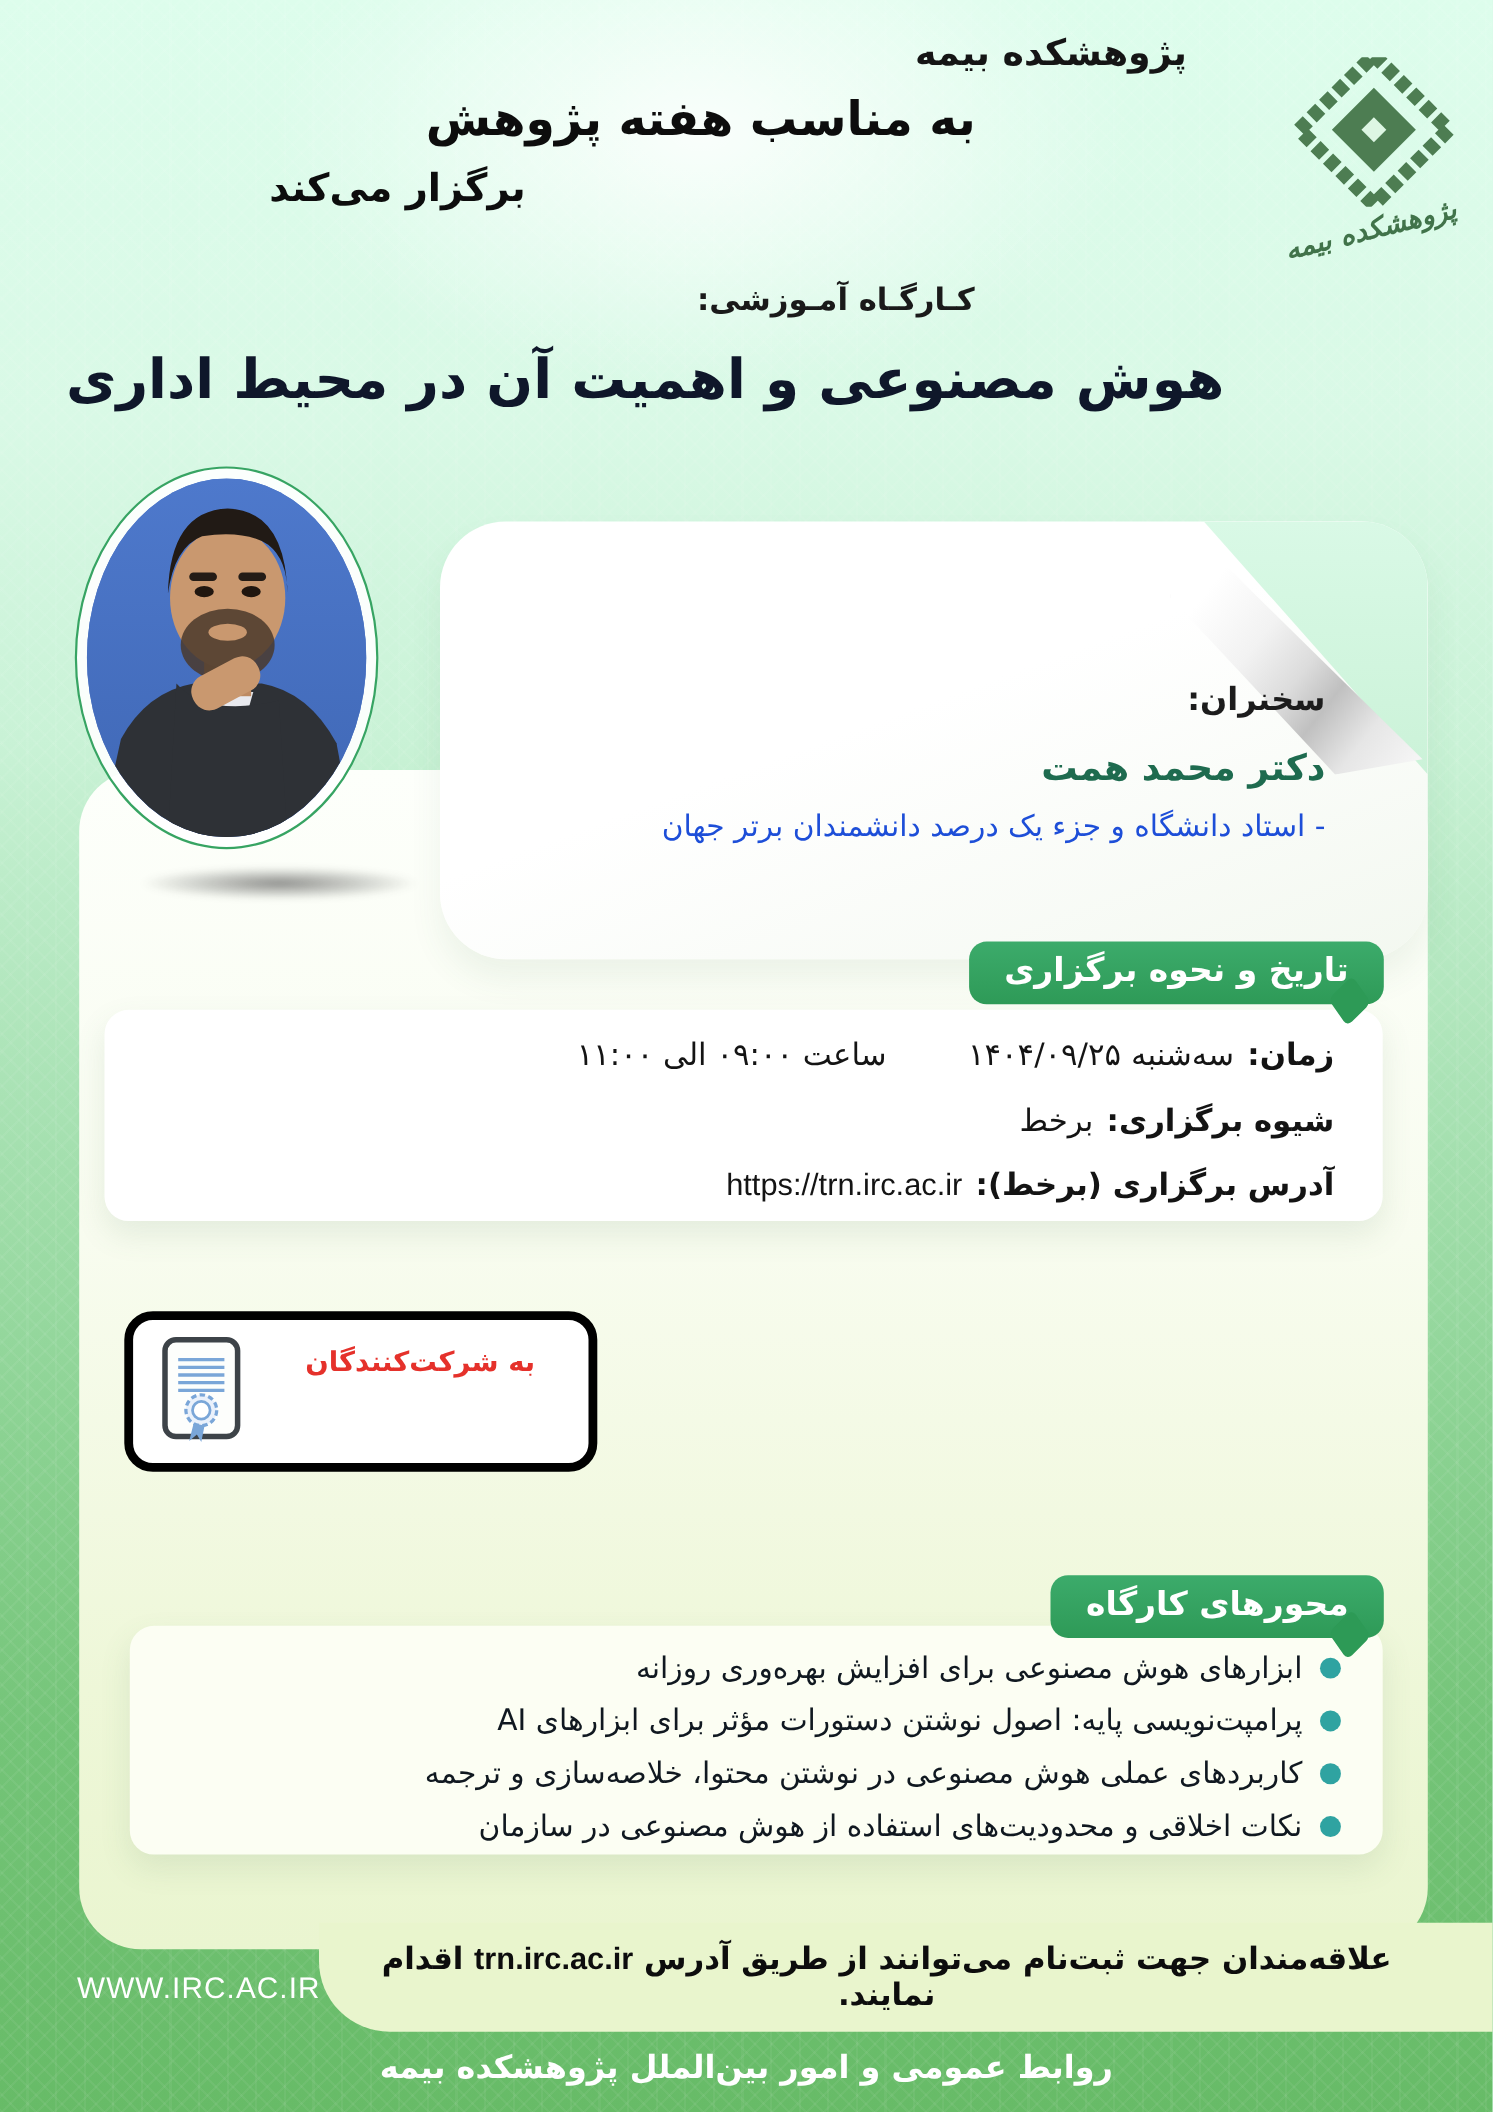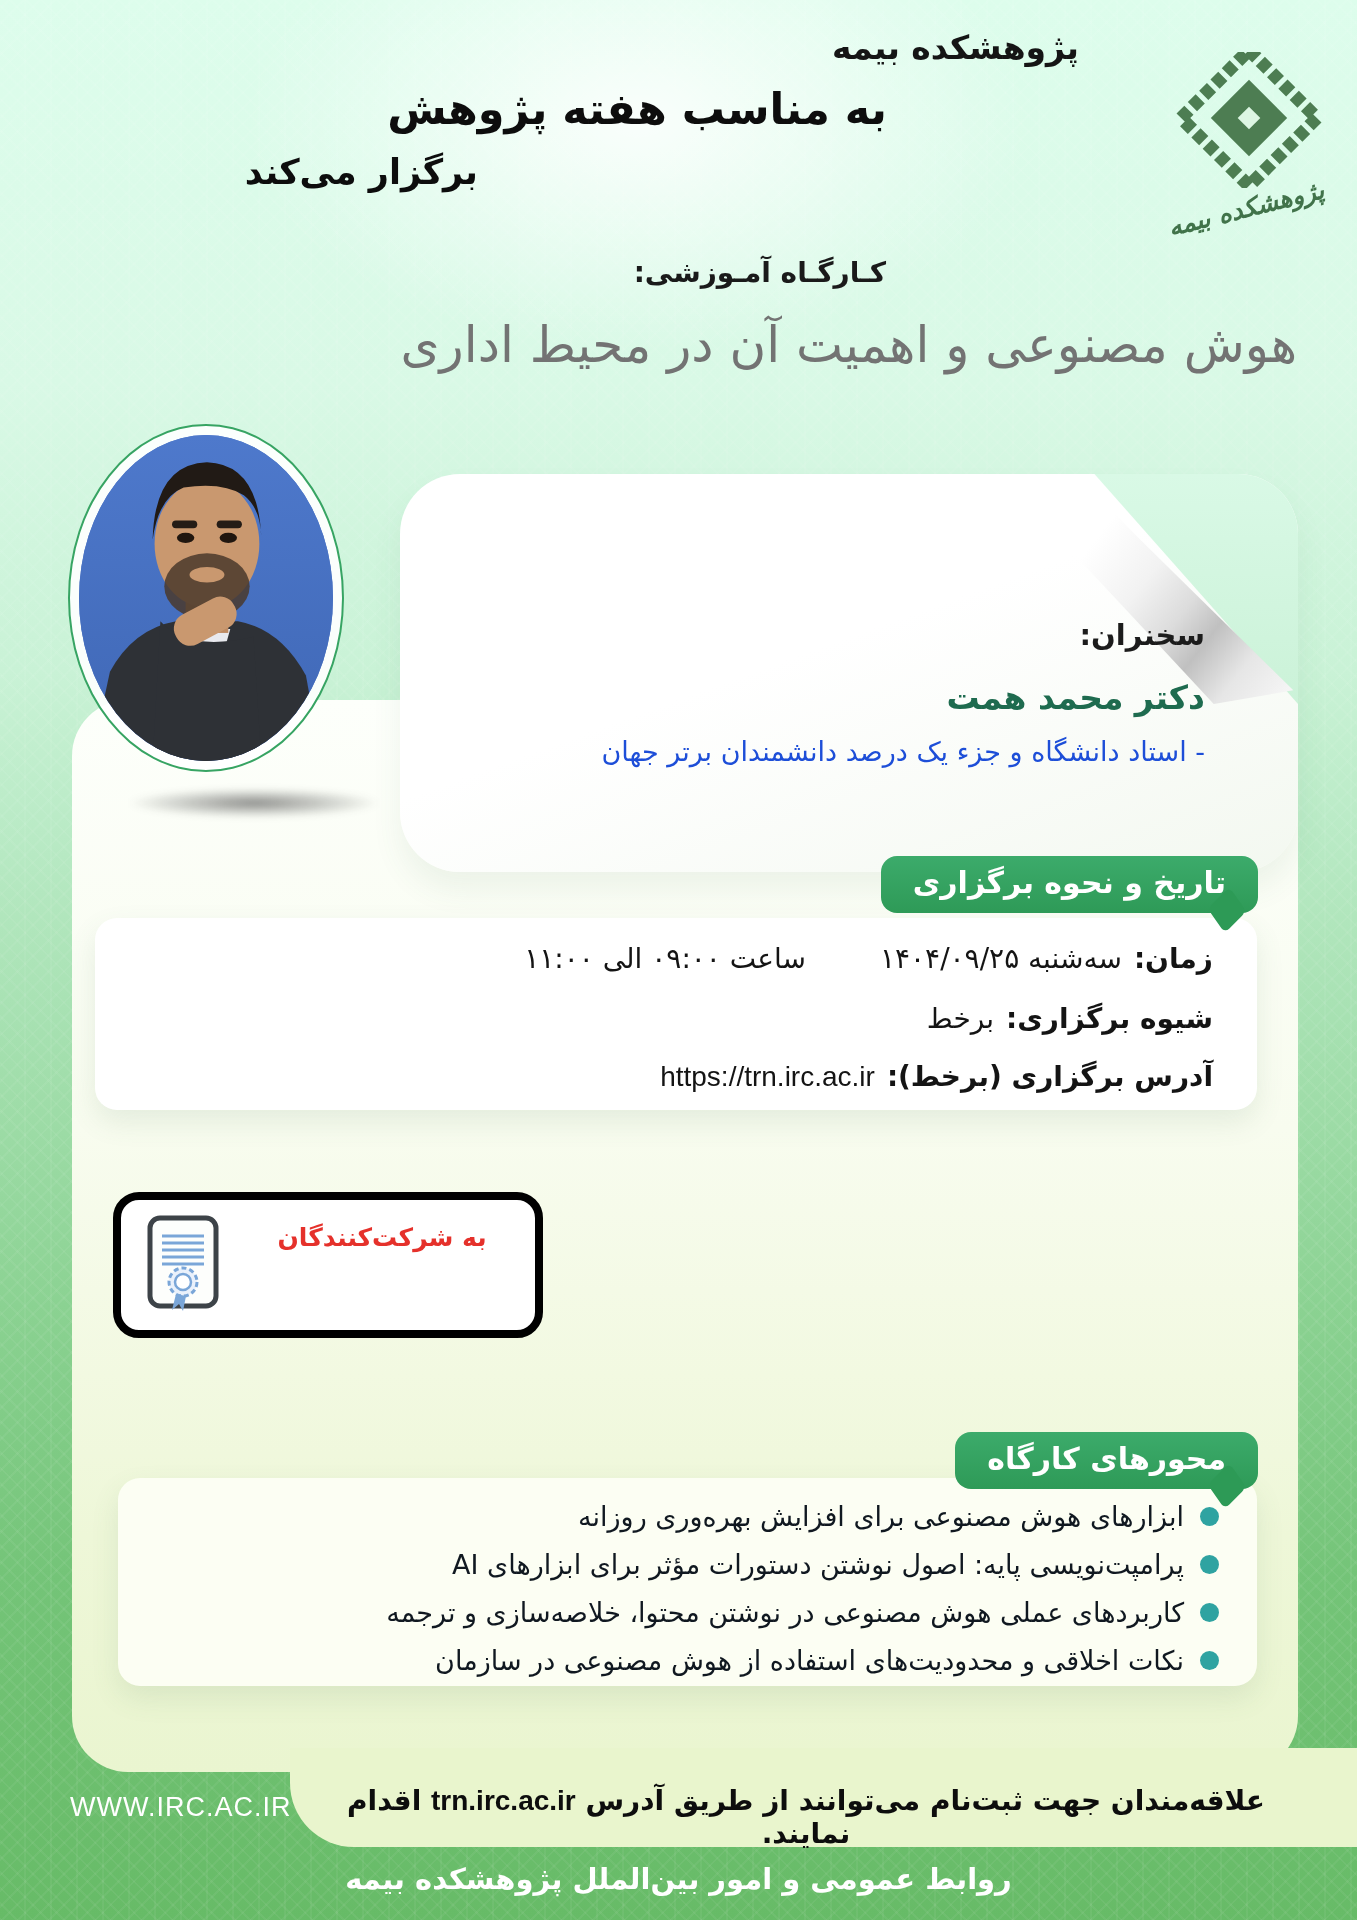--- a/index.html
+++ b/index.html
@@ -40,22 +40,22 @@
     background:linear-gradient(180deg,#d9f9e6 0%,#cbf2d8 100%);}
   .curl-flap{position:absolute;inset:0;
     clip-path:polygon(4% 0,98% 94%,64% 100%,0 30%);
     background:linear-gradient(128deg,#ffffff 20%,#f2f2f2 40%,#dcdcdc 55%,#c0c0c0 66%,#e6e6e6 80%,#f5f5f5 95%);
     filter:drop-shadow(-5px 7px 6px rgba(0,0,0,.15));}
   
   .h-org{position:absolute;right:278px;top:28px;font-size:33px;font-weight:600;color:#151515;}
   .h-occ{position:absolute;right:470px;top:84px;font-size:43px;font-weight:800;color:#0d0d0d;}
   .h-hold{position:absolute;right:879px;top:152px;font-size:35px;font-weight:700;color:#0d0d0d;}
   .h-workshop{position:absolute;right:471px;top:256px;font-size:28px;font-weight:600;color:#1a1a1a;}
-  .h-title{position:absolute;left:60px;right:60px;top:316px;text-align:right;
-    font-size:50px;font-weight:400;color:#737373;}
+  .h-title{position:absolute;left:60px;right:60px;top:316px;text-align:left;
+    font-size:50px;font-weight:700;color:#0f172a;}
   
   .logo{position:absolute;left:1176px;top:52px;width:146px;height:136px;}
   .logo-caption{position:absolute;left:1158px;top:194px;width:176px;text-align:center;
     transform:rotate(-14deg);font-size:25px;font-weight:700;font-style:italic;color:#41734a;}
   
   .photo{position:absolute;left:68px;top:424px;width:254px;height:326px;
     border:2px solid #37a463;border-radius:50%;padding:9px;background:rgba(255,255,255,.9);z-index:6;}
   .photo-inner{width:100%;height:100%;border-radius:50%;overflow:hidden;background:#4a72c4;}
   .photo-shadow{position:absolute;left:126px;top:788px;width:256px;height:30px;z-index:5;
     background:radial-gradient(ellipse at center, rgba(35,35,35,.5), rgba(35,35,35,0) 70%);
@@ -90,21 +90,21 @@
   .cert-icon{position:absolute;left:24px;top:14px;width:76px;height:100px;}
   .cert-text{position:absolute;right:14px;top:16px;width:278px;text-align:center;
     font-size:25px;line-height:1.75;font-weight:800;color:#e5312b;}
   
   .t-list{position:absolute;top:14px;right:38px;left:24px;}
   .t-row{display:flex;align-items:center;gap:16px;height:48px;}
   .t-bullet{width:19px;height:19px;border-radius:50%;background:#2fa3a1;flex:0 0 auto;}
   .t-text{font-size:27px;color:#101820;font-weight:500;white-space:nowrap;}
   
   .note{position:absolute;left:300px;right:45px;top:1764px;text-align:center;z-index:5;
-    font-size:28px;font-weight:800;color:#0d0d0d;margin-top:20px;}
+    font-size:28px;font-weight:800;color:#0d0d0d;}
   .www{position:absolute;left:70px;top:1792px;font-size:27px;font-weight:500;color:#fff;
     letter-spacing:1px;font-family:"Liberation Sans","DejaVu Sans",sans-serif;direction:ltr;}
   .footer{position:absolute;left:0;right:0;top:1862px;text-align:center;
     font-size:29px;font-weight:800;color:#fff;}
 </style>
 </head>
 <body>
 
 <div class="bg"></div>
 

